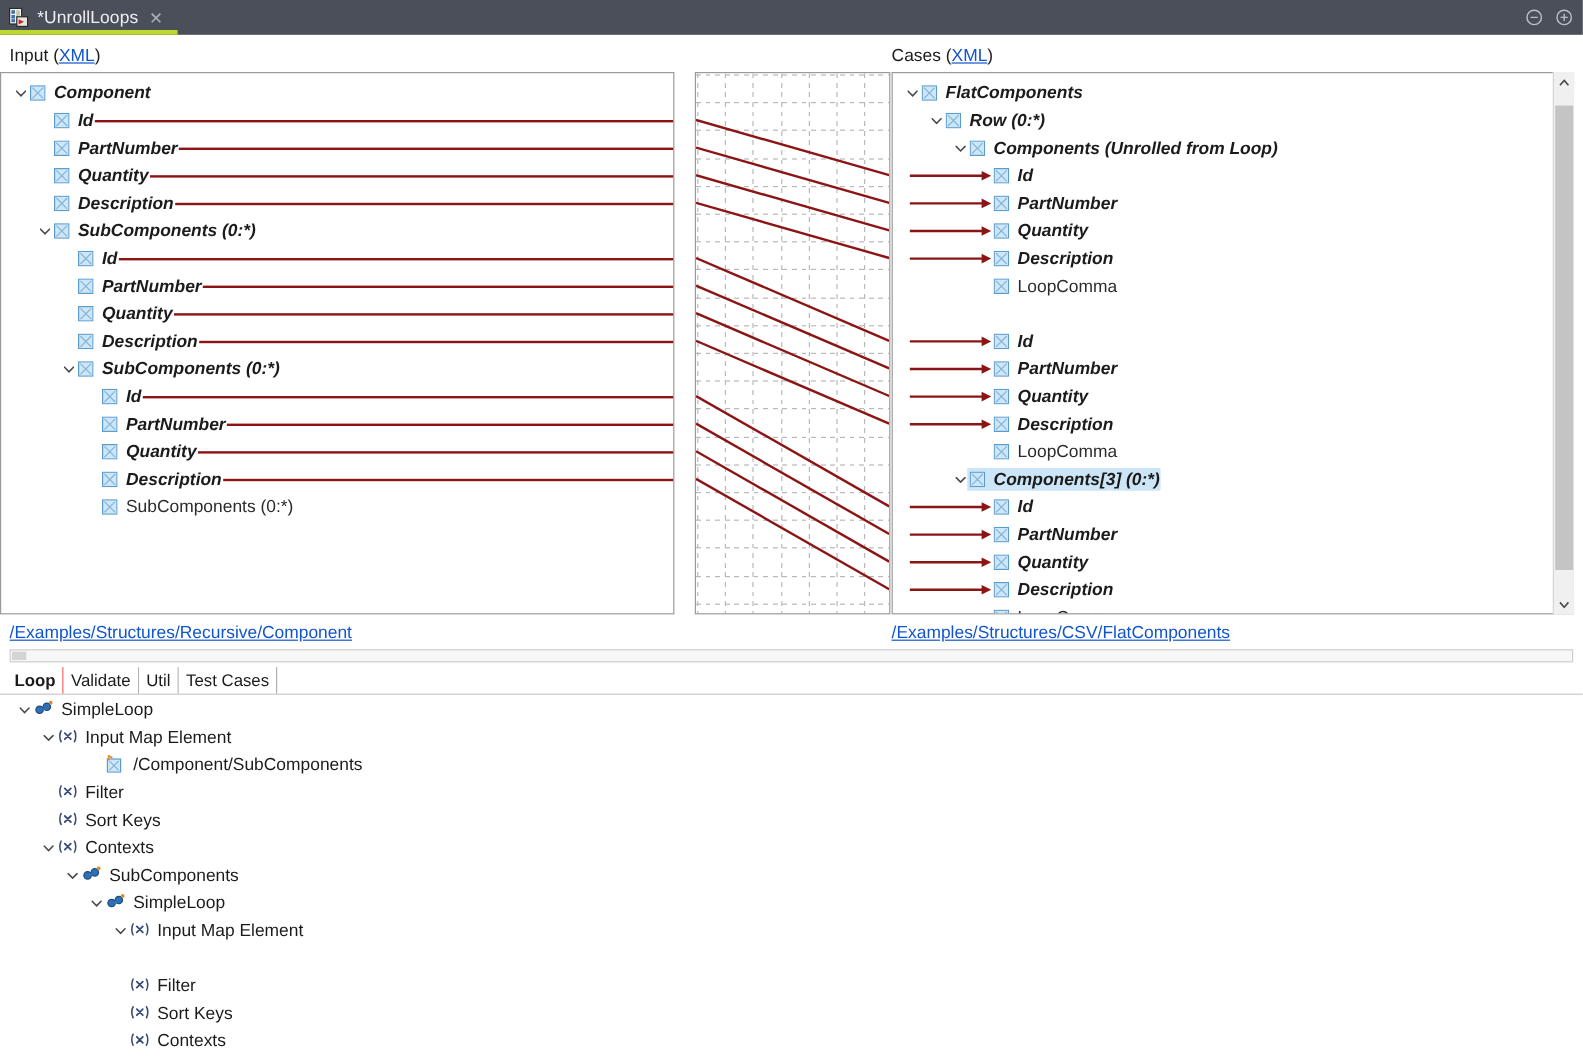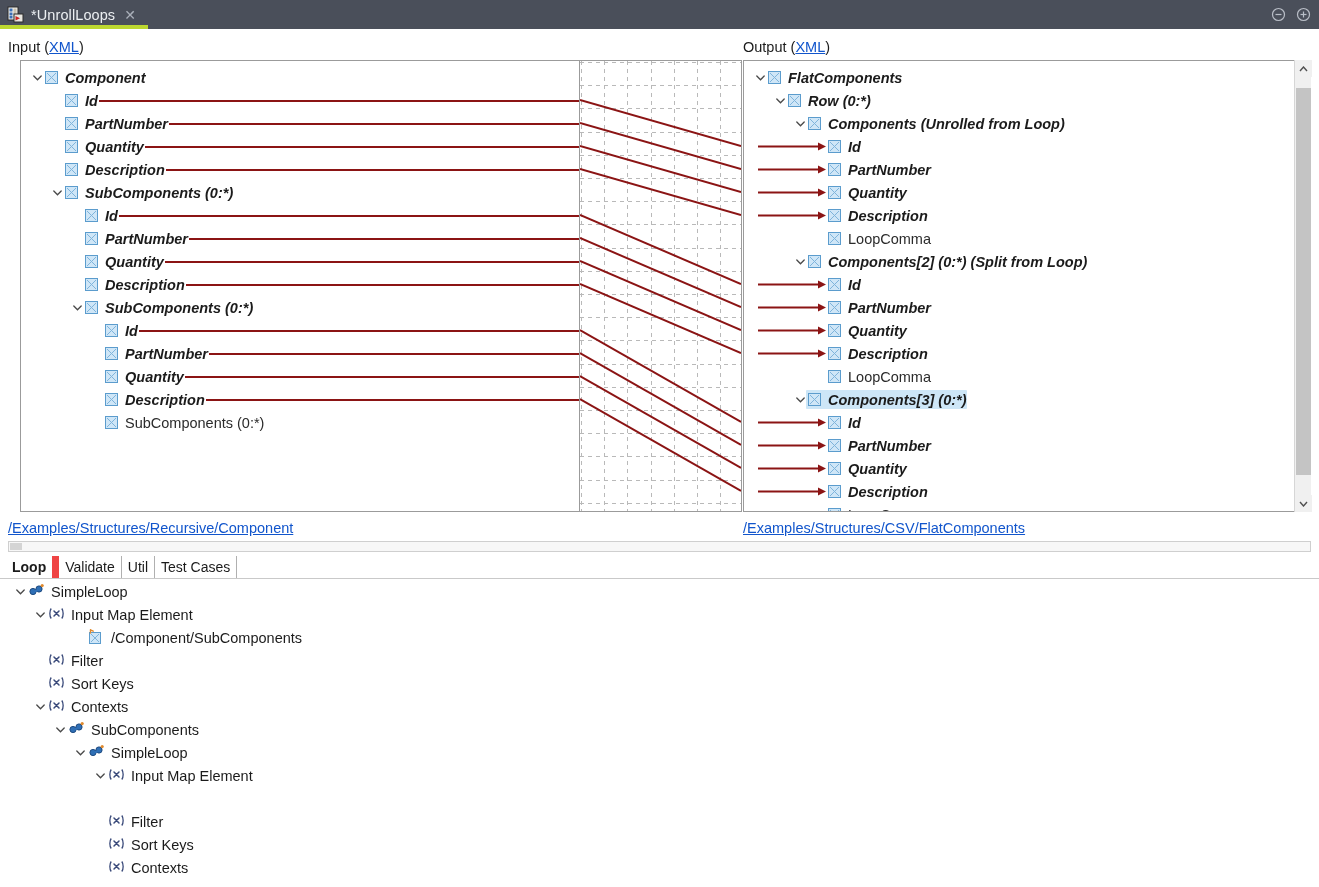--- a/index.html
+++ b/index.html
@@ -122,21 +122,21 @@
   
   #tabstrip {
     position: absolute; left: 0; height: 22px;
     display: flex; align-items: stretch;
   }
   .btab {
     display: flex; align-items: center; padding: 0 6px;
     font-size: 14px; color: #1b1b1b; cursor: pointer;
     border-right: 1px solid #b0b0b0; background: #ffffff;
   }
-  .btab.active { font-weight: bold; border-right: 7px solid #ef4444; }
+  .btab.active { font-weight: bold; border-right: 1px solid #ef4444; }
   #tabstrip-underline {
     position: absolute; left: 0; width: 1319px; height: 1px; background: #c9c9c9;
   }
 
   
   #bottom-tree { position: absolute; left: 0; width: 1319px; }
   .brow {
     position: absolute; left: 0; height: 23px;
     display: flex; align-items: center; white-space: nowrap;
   }
@@ -178,27 +178,27 @@
         <line x1="7.5" y1="4.5" x2="7.5" y2="10.5" stroke="#b9bec7" stroke-width="1.2"></line>
       </svg>
     </span>
   </div>
 </div>
 
 <div class="panel-label" style="left:8px; top:39px;text-align:right;">
   <span>Input (</span><a>XML</a><span>)</span>
 </div>
 <div class="panel-label" style="left:743px; top:39px;">
-  <span>Output (</span><a>XML</a><span>)</span>
+  <span>Cases (</span><a>XML</a><span>)</span>
 </div>
 
 <a class="path-link" style="left:8px; top:520px;">/Examples/Structures/Recursive/Component</a>
 <a class="path-link" style="left:743px; top:520px;">/Examples/Structures/CSV/FlatComponents</a>
 
-<div class="tree-panel" id="input-panel" style="left:20px; top:60px; width:562px; height:452px;">
+<div class="tree-panel" id="input-panel" style="left:0; top:60px; width:562px; height:452px;">
   <div class="tree-inner" id="input-tree">
       <div class="trow" style="top: 5px; left: 8px;">
         <span class="twist">
           <svg width="9" height="6" viewBox="0 0 9 6">
             <path d="M0.8 1 L4.5 4.8 L8.2 1" fill="none" stroke="#4a4a4a" stroke-width="1.3" stroke-linecap="round"></path>
           </svg>
         </span>
         <span class="cbox">
           <svg width="13" height="13" viewBox="0 0 13 13">
             <rect x="0.5" y="0.5" width="12" height="12" fill="#cfe6f7" stroke="#5b9ccd" stroke-width="1"></rect>
@@ -537,34 +537,20 @@
       <div class="trow" style="top: 166px; left: 68px;">
         <span class="twist blank"></span>
         <span class="cbox">
           <svg width="13" height="13" viewBox="0 0 13 13">
             <rect x="0.5" y="0.5" width="12" height="12" fill="#cfe6f7" stroke="#5b9ccd" stroke-width="1"></rect>
             <path d="M2 2 L11 11 M11 2 L2 11" stroke="#7fb4db" stroke-width="1"></path>
           </svg>
         </span>
         <span class="tlabel unmapped">LoopComma</span>
       </div>
-      <div class="trow" style="top: 189px; left: 48px;">
-        <span class="twist">
-          <svg width="9" height="6" viewBox="0 0 9 6">
-            <path d="M0.8 1 L4.5 4.8 L8.2 1" fill="none" stroke="#4a4a4a" stroke-width="1.3" stroke-linecap="round"></path>
-          </svg>
-        </span>
-        <span class="cbox">
-          <svg width="13" height="13" viewBox="0 0 13 13">
-            <rect x="0.5" y="0.5" width="12" height="12" fill="#cfe6f7" stroke="#5b9ccd" stroke-width="1"></rect>
-            <path d="M2 2 L11 11 M11 2 L2 11" stroke="#7fb4db" stroke-width="1"></path>
-          </svg>
-        </span>
-        <span class="tlabel mapped">Components[2] (0:*) (Split from Loop)</span>
-      </div>
       <div class="trow" style="top: 212px; left: 68px;">
         <span class="twist blank"></span>
         <span class="cbox">
           <svg width="13" height="13" viewBox="0 0 13 13">
             <rect x="0.5" y="0.5" width="12" height="12" fill="#cfe6f7" stroke="#5b9ccd" stroke-width="1"></rect>
             <path d="M2 2 L11 11 M11 2 L2 11" stroke="#7fb4db" stroke-width="1"></path>
           </svg>
         </span>
         <span class="tlabel mapped">Id</span>
       </div>

